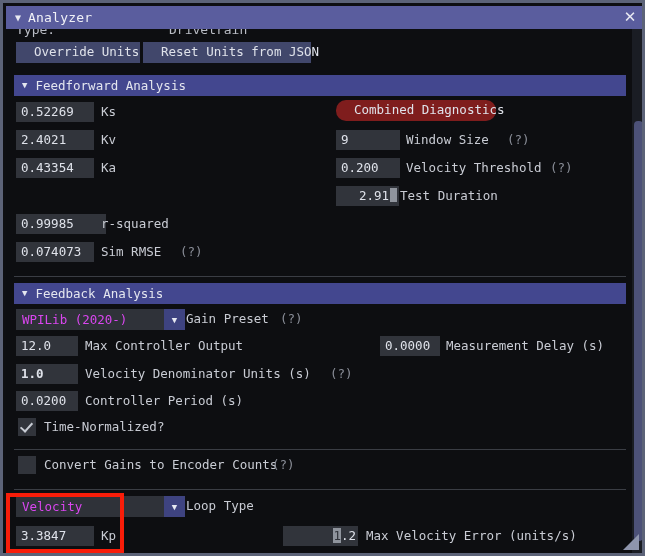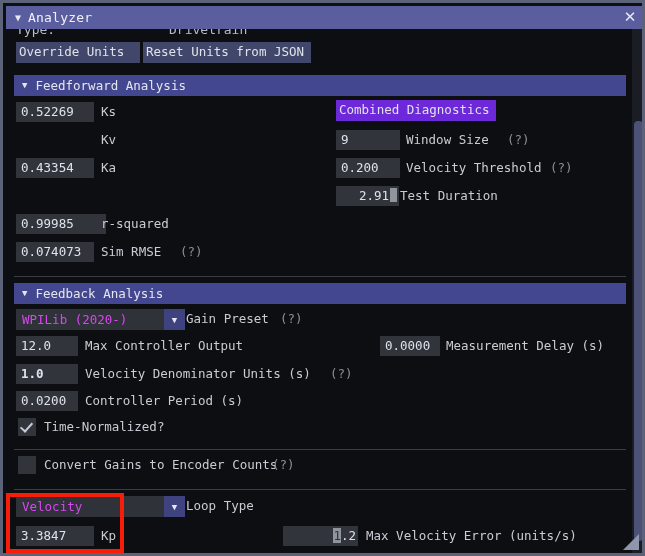--- a/index.html
+++ b/index.html
@@ -105,28 +105,29 @@
     margin-right: 8px;
     line-height: 1;
   }
 
   
   .btn {
     display: inline-block;
     background: #41476b;
     color: #dfe2ea;
     font-size: 12.5px;
-    padding: 3px 7px 4px 3px;
+    padding: 3px 7px 4px 18px;
     line-height: 14px;
     box-sizing: border-box;
     cursor: pointer;
     white-space: nowrap;
   }
   .btn-accent {
-    background: #6d28d9;
+    background: #7f1d1d;
+    border-radius: 10px;
   }
 
   
   .field {
     display: inline-block;
     background: #31343b;
     color: #dfe2ea;
     font-size: 12.5px;
     height: 20px;
     line-height: 20px;
@@ -279,20 +280,21 @@
         <span>Feedforward Analysis</span>
       </div>
 
       <div class="row" style="height:28px; margin-top:6px;">
         <span class="field abs" style="left:10px; top:0; width:78px;">0.52269</span>
         <span class="lab abs" style="left:95px; top:0;">Ks</span>
         <span class="btn btn-accent abs" style="left:330px; top:-2px; width:160px;">Combined Diagnostics</span>
       </div>
 
       <div class="row" style="height:28px;">
+        <span class="field abs" style="left:10px; top:0; width:78px;">2.4021</span>
         <span class="lab abs" style="left:95px; top:0;">Kv</span>
         <span class="field abs" style="left:330px; top:0; width:64px;">9</span>
         <span class="lab abs" style="left:400px; top:0;">Window Size</span>
         <span class="lab hint abs" style="left:501px; top:0;">(?)</span>
       </div>
 
       <div class="row" style="height:28px;">
         <span class="field abs" style="left:10px; top:0; width:78px;">0.43354</span>
         <span class="lab abs" style="left:95px; top:0;">Ka</span>
         <span class="field abs" style="left:330px; top:0; width:64px;">0.200</span>

